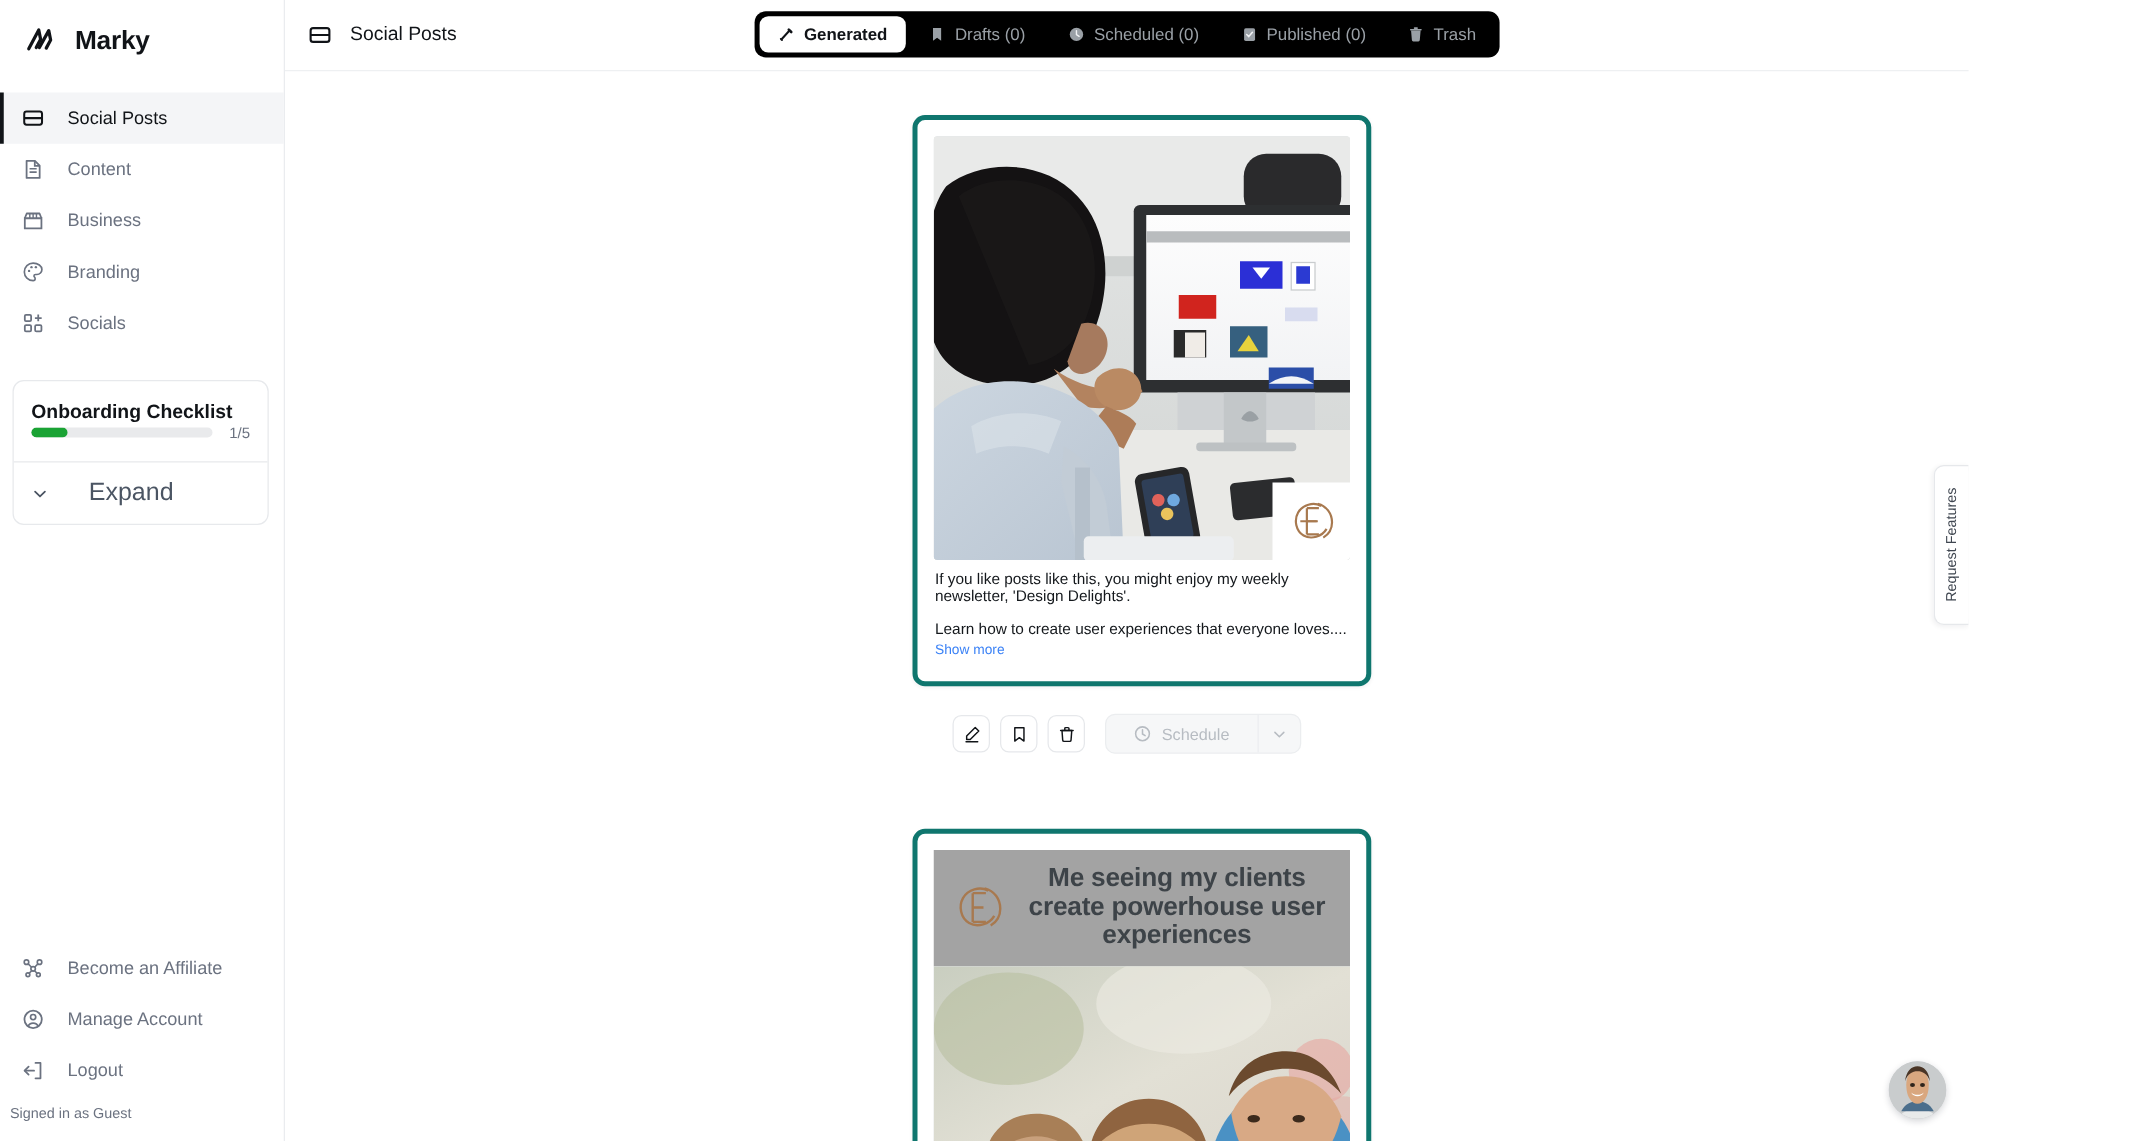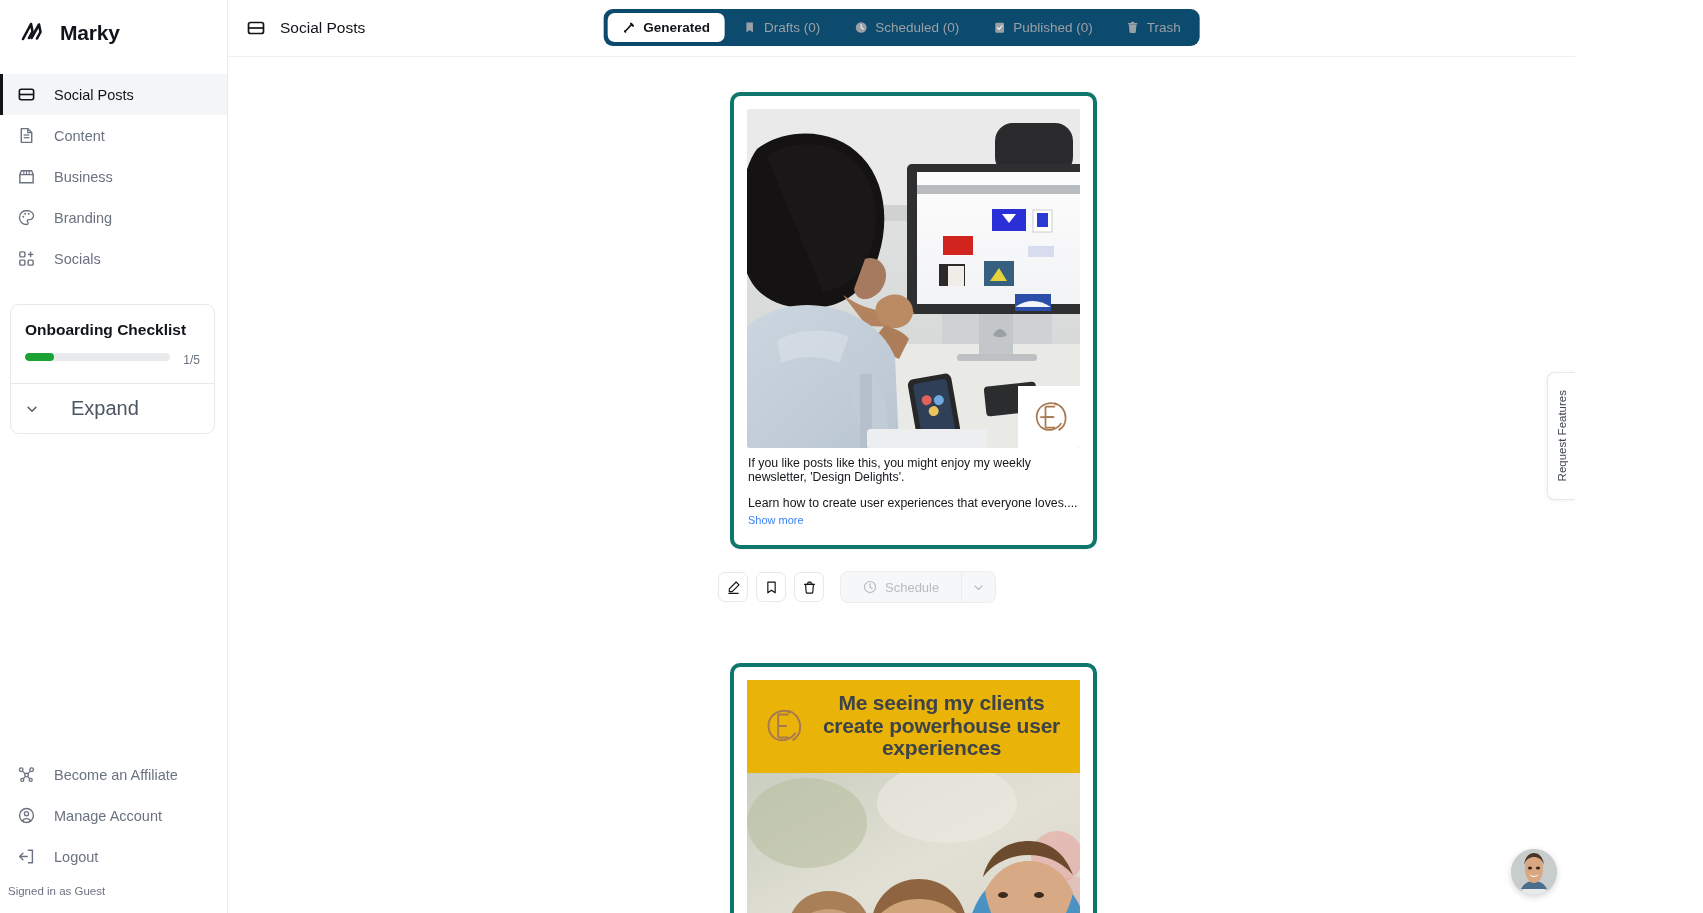--- a/index.html
+++ b/index.html
@@ -46,21 +46,21 @@
   }
 
   
   .onboard-card {
     margin: 25px 12px 0 10px;
     border: 1px solid #e7e9ec; border-radius: 9px;
     background: #fff;
   }
   .onboard-top { padding: 16px 14px 16px 14px; }
   .onboard-title { font-size: 15.5px; font-weight: bold; color: #111418; }
-  .progress-row { display: flex; align-items: flex-start; gap: 13px; margin-top: 14px; }
+  .progress-row { display: flex; align-items: center; gap: 13px; }
   .progress-track {
     flex: 1; height: 8px; border-radius: 5px; background: #e9eaec; overflow: hidden;
   }
   .progress-fill { height: 100%; border-radius: 5px; background: #1aa334; width: 20%; }
   .progress-label { font-size: 12px; color: #6b7280; }
   .onboard-divider { height: 1px; background: #e7e9ec; }
   .onboard-expand {
     display: flex; align-items: center; gap: 32px;
     padding: 13px 14px; font-size: 20px; color: #4b5563; cursor: pointer; text-align: right;
   }
@@ -73,21 +73,21 @@
   .topbar {
     height: 57px; display: flex; align-items: center;
     border-bottom: 1px solid #eef0f2; position: relative;
   }
   .page-head { display: flex; align-items: center; gap: 14px; padding-left: 18px; }
   .page-title { font-size: 15.5px; color: #111418; }
   .tabs {
     position: absolute; left: 50%; transform: translateX(-50%);
     top: 9px;
     display: flex; align-items: center; gap: 4px;
-    background: #0c4a6e; border-radius: 9px; padding: 4px;
+    background: #000000; border-radius: 9px; padding: 4px;
   }
   .tab {
     display: flex; align-items: center; gap: 8px;
     padding: 7px 15px; border-radius: 7px;
     font-size: 13.5px; color: #9aa0a6; cursor: pointer; white-space: nowrap;
   }
   .tab.active { background: #ffffff; color: #111418; font-weight: bold; box-shadow: 0 1px 2px rgba(16,24,40,.08); }
 
   .feed {
     position: absolute; top: 57px; left: 0; right: 0; bottom: 0;
@@ -109,21 +109,21 @@
     background: #dfe2e4;
   }
   .post-body { padding: 9px 1px 4px 1px; }
   .post-text { font-size: 12.3px; line-height: 1.12; color: #14181c; }
   .post-text p { margin-bottom: 12px; }
   .post-text p:last-of-type { margin-bottom: 0; }
   .show-more { font-size: 11px; color: #3b82f6; cursor: pointer; margin-top: 3px; display: inline-block; }
 
   .post-actions {
     width: 367px;
-    display: flex; align-items: center; justify-content: flex-start; gap: 8px;
+    display: flex; align-items: center; justify-content: center; gap: 8px;
     margin-top: 22px;
   }
   .icon-btn {
     width: 30px; height: 30px; border: 1px solid #e6e8eb; border-radius: 7px;
     background: #fff; display: flex; align-items: center; justify-content: center; cursor: pointer;
   }
   .schedule-group {
     display: flex; align-items: stretch; margin-left: 8px;
     border: 1px solid #ebedef; border-radius: 8px; overflow: hidden; background: #f6f7f8;
   }
@@ -133,21 +133,21 @@
     font-size: 13px; color: #b7bcc2; cursor: pointer;
   }
   .schedule-caret {
     width: 34px; display: flex; align-items: center; justify-content: center;
     border-left: 1px solid #ebedef; cursor: pointer;
   }
 
   
   .post-card-2 { margin-top: 60px; }
   .meme-header {
-    background: #eab308; display: flex; align-items: center; gap: 10px;
+    background: #a3a3a3; display: flex; align-items: center; gap: 10px;
     padding: 12px 12px 14px 12px; border: 0;
   }
   .meme-title {
     flex: 1; text-align: center;
     font-size: 21px; font-weight: bold; color: #3d4348; line-height: 1.06;
     letter-spacing: -0.2px;
   }
   .meme-photo { height: 180px; width: 100%; overflow: hidden; position: relative; background:#cfd3d2; }
 
   

